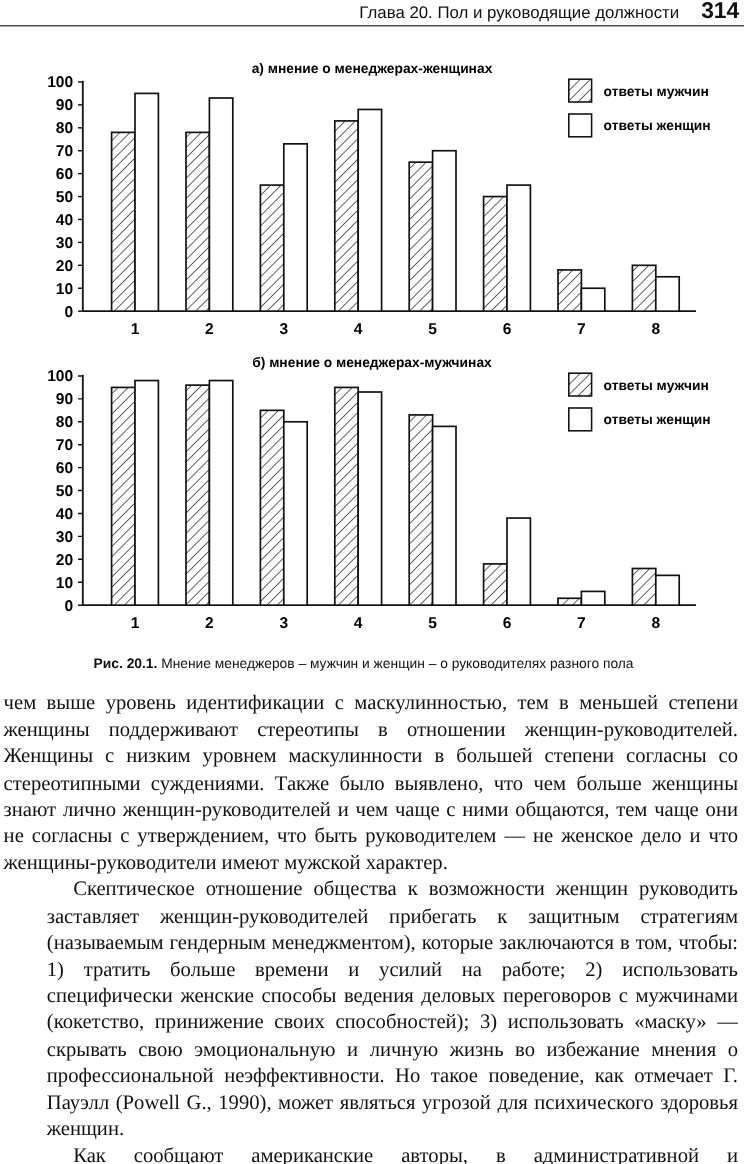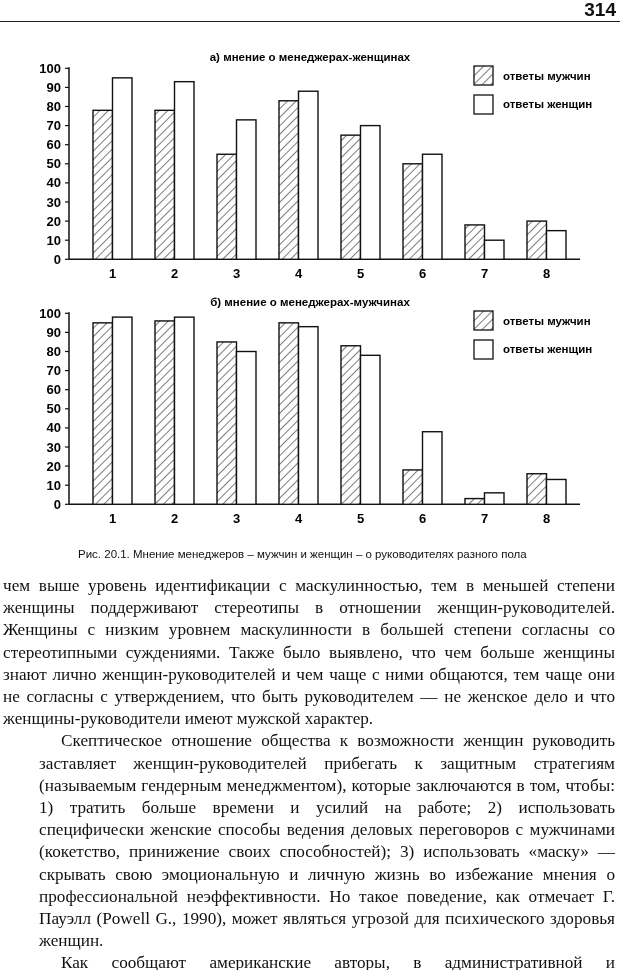--- a/index.html
+++ b/index.html
@@ -7,29 +7,30 @@
   .header { position:absolute; left:0; top:0; width:620px; height:24px; }
   .header .rule { position:absolute; left:0; right:0; top:21px; border-top:1.5px solid #222; }
   .header .title { position:absolute; right:54px; top:2px; font-family:"Liberation Sans", sans-serif; font-size:14px; }
   .header .pagenum { position:absolute; right:4px; top:-1px; font-family:"Liberation Sans", sans-serif; font-size:19px; font-weight:bold; }
   .chart { position:absolute; left:0; width:620px; }
   .chart svg { display:block; }
   .ctitle { font-family:"Liberation Sans", sans-serif; font-size:11.5px; font-weight:bold; }
   .tick { font-family:"Liberation Sans", sans-serif; font-size:13px; font-weight:bold; }
   .leg { font-family:"Liberation Sans", sans-serif; font-size:11.5px; font-weight:bold; }
   .caption { position:absolute; left:62px; top:548px; font-family:"Liberation Sans", sans-serif; font-size:11.5px; }
-  .caption b { font-weight:normal;padding-left:16px; }
+  .caption b { font-weight:bold;padding-left:16px; }
   .text { position:absolute; left:3px; top:575px; width:612px; font-family:"Liberation Serif", serif; font-size:17.2px; line-height:22.2px; text-align:justify; }
   .text p { margin:0; }
   .text p.indent { text-indent:22px;margin-left:36px; }
 </style>
 </head>
 <body>
 
 <div class="header">
+  <span class="title">Глава 20. Пол и руководящие должности</span>
   <span class="pagenum">314</span>
   <div class="rule"></div>
 </div>
 
 <div class="chart" id="chart-a" style="top:40px;">
   <svg width="620" height="245">
       <defs>
         <pattern id="hatch0" width="6" height="6" patternUnits="userSpaceOnUse" patternTransform="rotate(45)">
           <rect width="6" height="6" fill="#fff"></rect>
           <line x1="0" y1="0" x2="0" y2="6" stroke="#111" stroke-width="1.1"></line>

